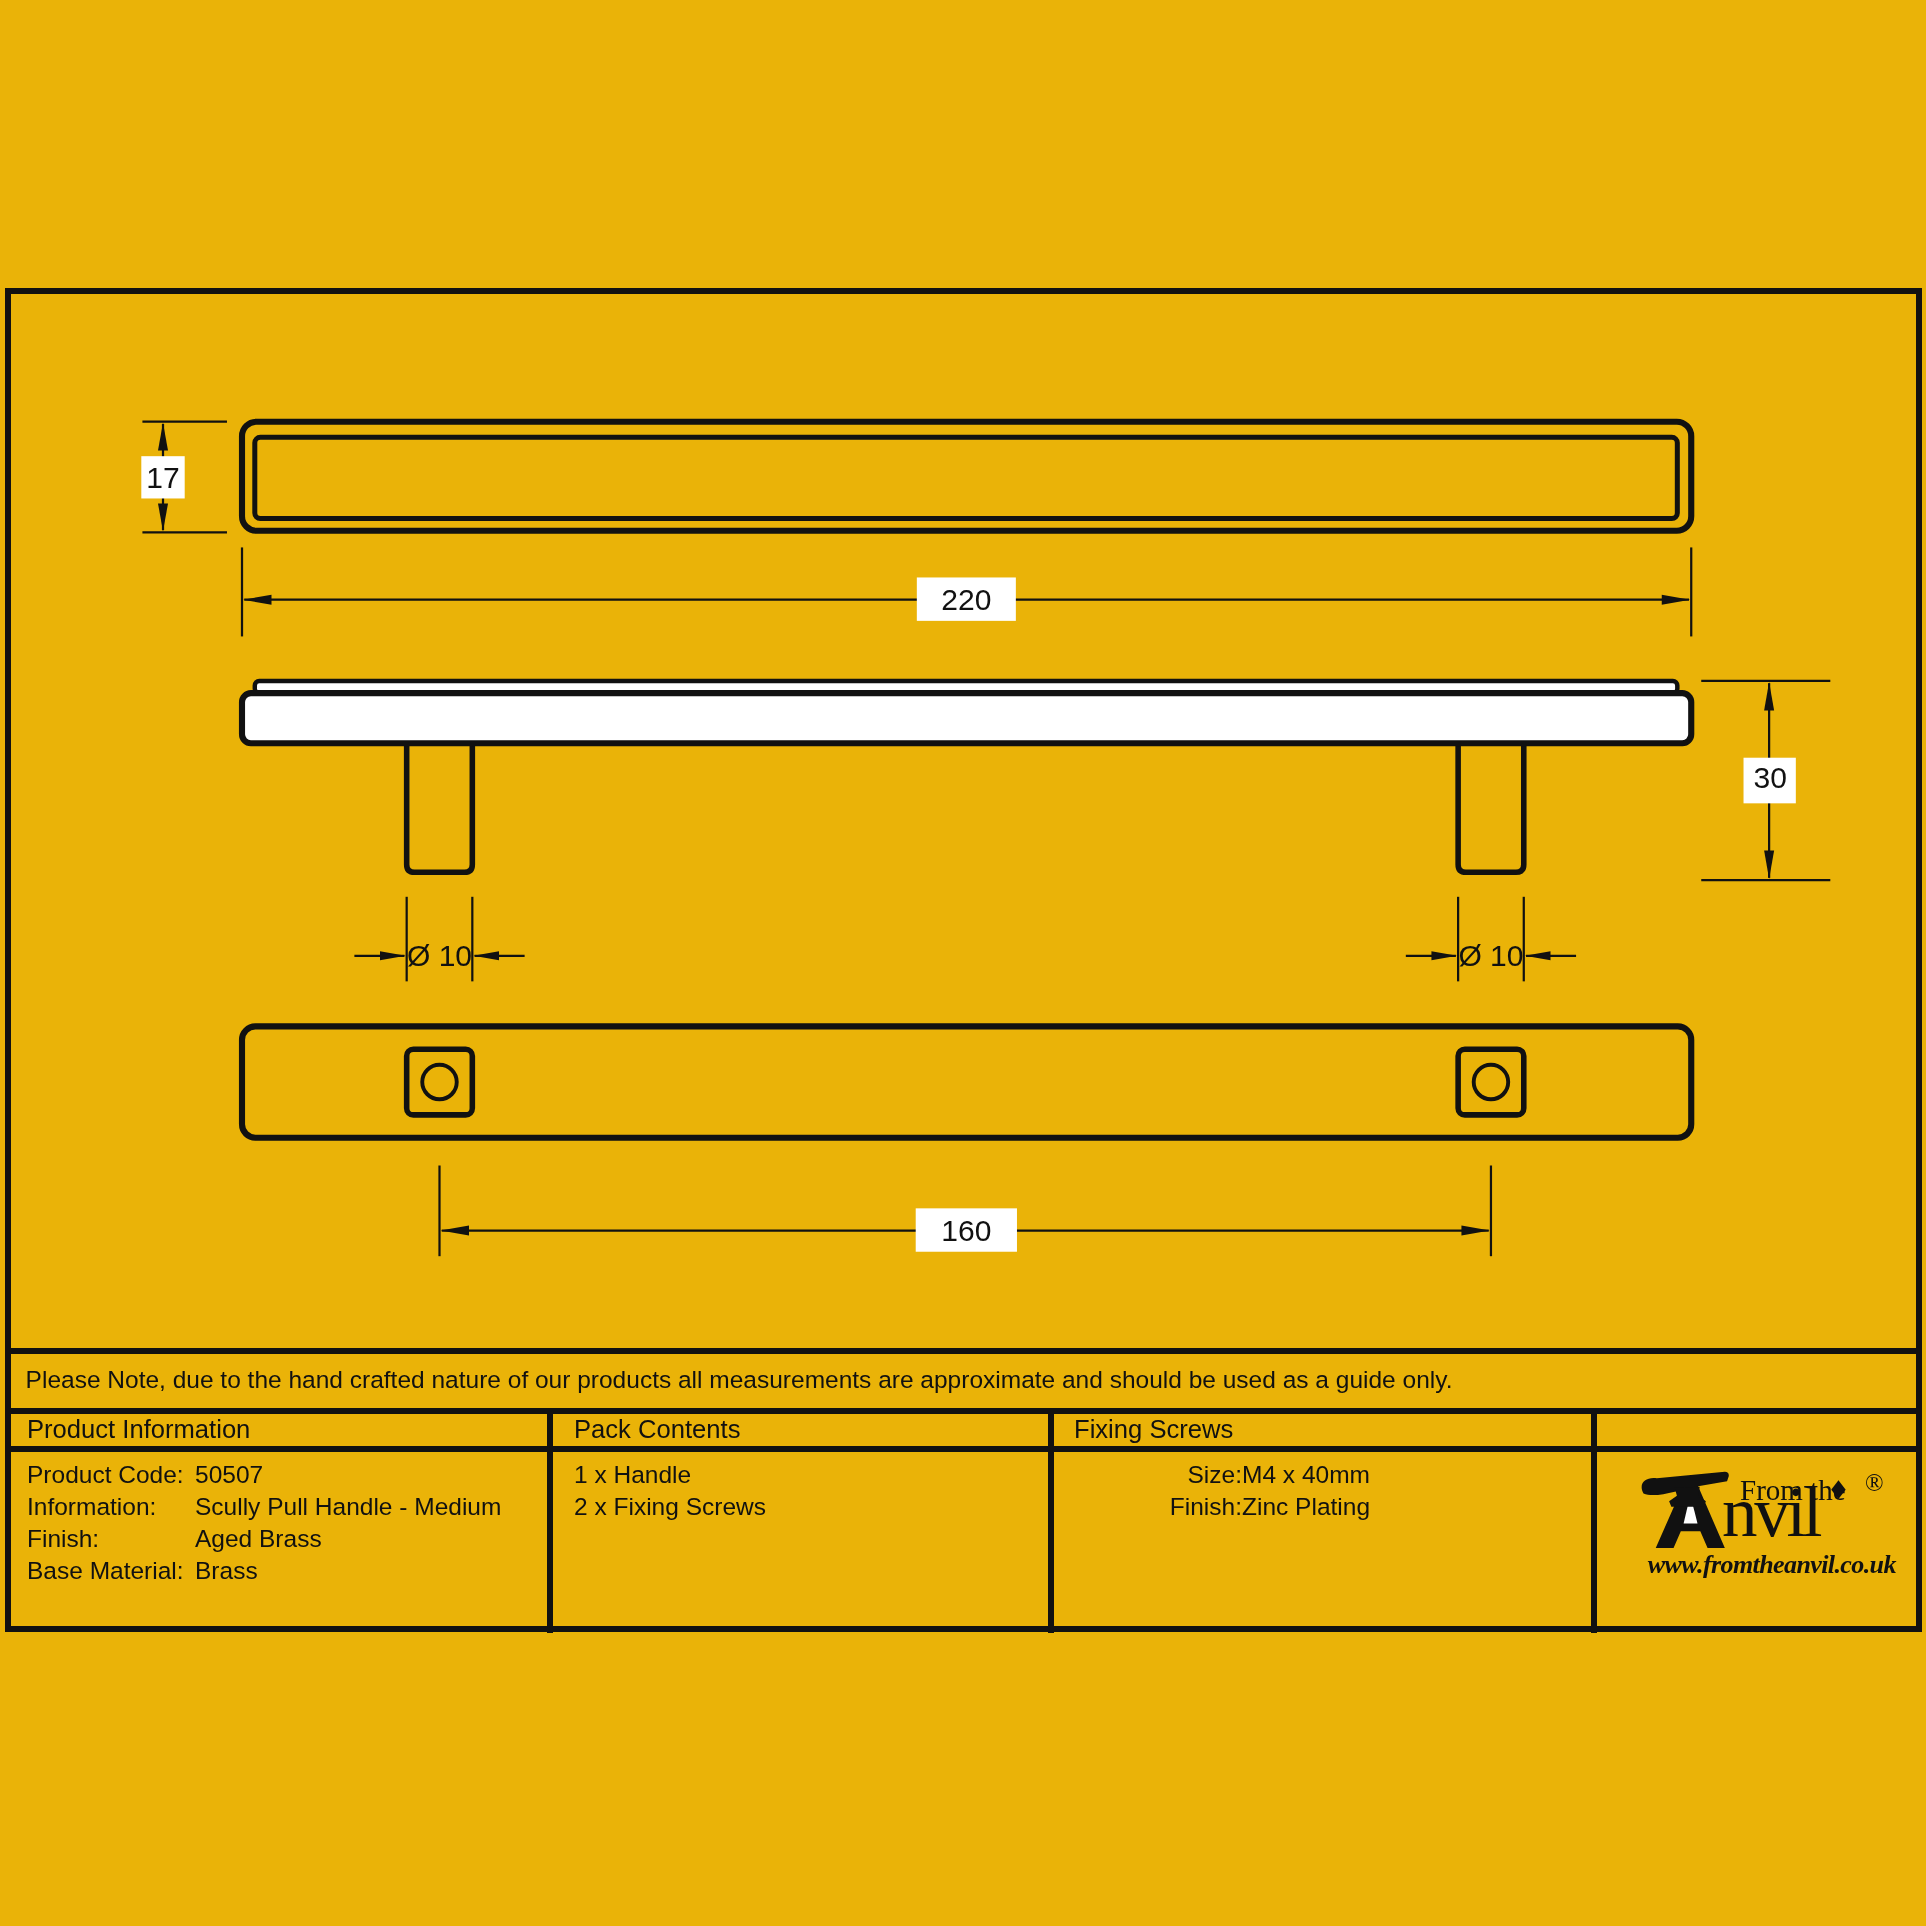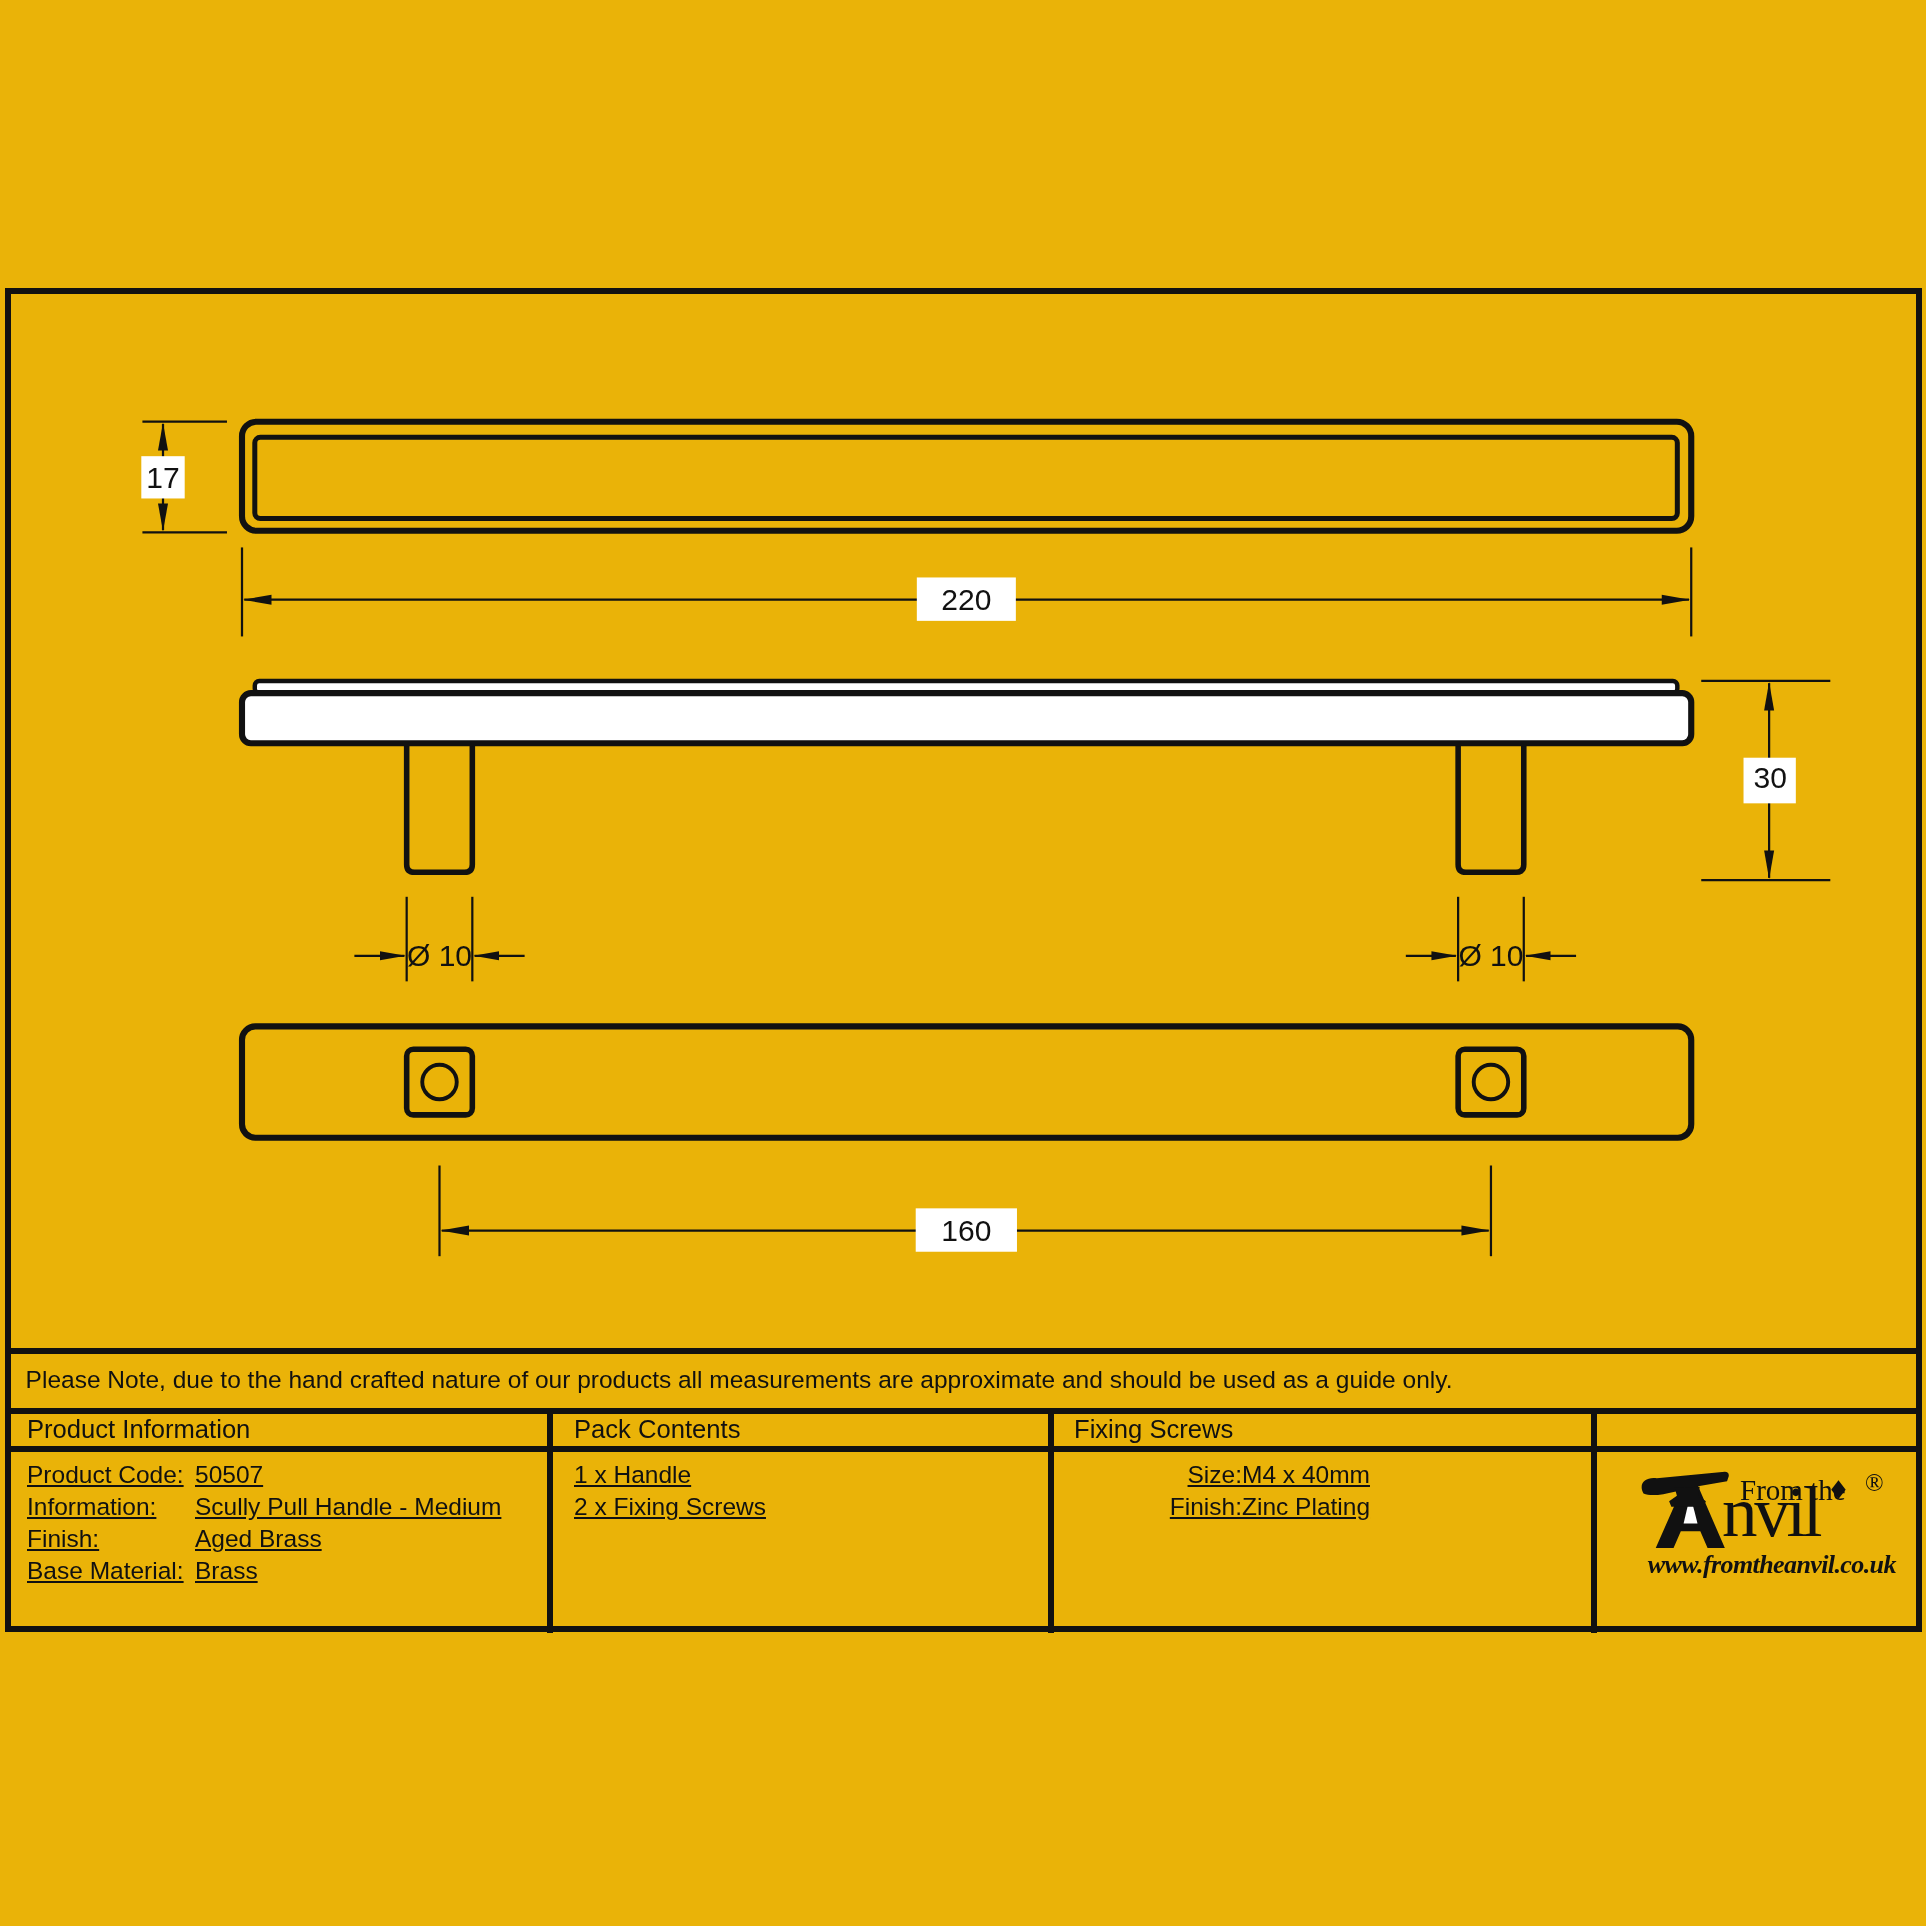--- a/index.html
+++ b/index.html
@@ -6,21 +6,21 @@
   .page{position:relative;width:1926px;height:1926px;background:#eab308;overflow:hidden;
         font-family:"Liberation Sans",sans-serif;color:#111;}
   svg text{font-family:"Liberation Sans",sans-serif;fill:#111;}
   .drawing-svg{position:absolute;left:0;top:0;width:1926px;height:1926px;}
   .outer-border{position:absolute;left:4.5px;top:288px;width:1917px;height:1344px;
                 border:6.7px solid #111;box-sizing:border-box;}
   .hline{position:absolute;left:4.5px;width:1917px;height:5.6px;background:#111;}
   .vline{position:absolute;width:5.6px;background:#111;}
   .note-text{position:absolute;left:25.6px;top:1364px;width:1869px;font-size:24.5px;line-height:31px;}
   .th{position:absolute;font-size:25.6px;line-height:31px;top:1414px;}
-  .cell{position:absolute;top:1459px;font-size:24.5px;line-height:32px;text-decoration:underline;}
+  .cell{position:absolute;top:1459px;font-size:24.5px;line-height:32px;}
   .kv{display:flex;}
   .kv .k{width:168px;flex:0 0 168px;}
   .items div{white-space:nowrap;}
   .logo{position:absolute;left:1640px;top:1469px;width:282px;height:145px;}
   .logo-a-svg{position:absolute;left:0;top:1.1px;width:95px;height:78px;}
   .logo-fromthe{position:absolute;left:100px;top:6.7px;font-family:Liberation Serif, serif;
                 font-size:29px;line-height:1;}
   .logo-diamond{position:absolute;left:187px;top:9px;font-size:25.6px;line-height:1;
                 font-family:"DejaVu Sans",sans-serif;}
   .logo-brand{position:absolute;left:82px;top:7.8px;font-family:"Liberation Serif",serif;

